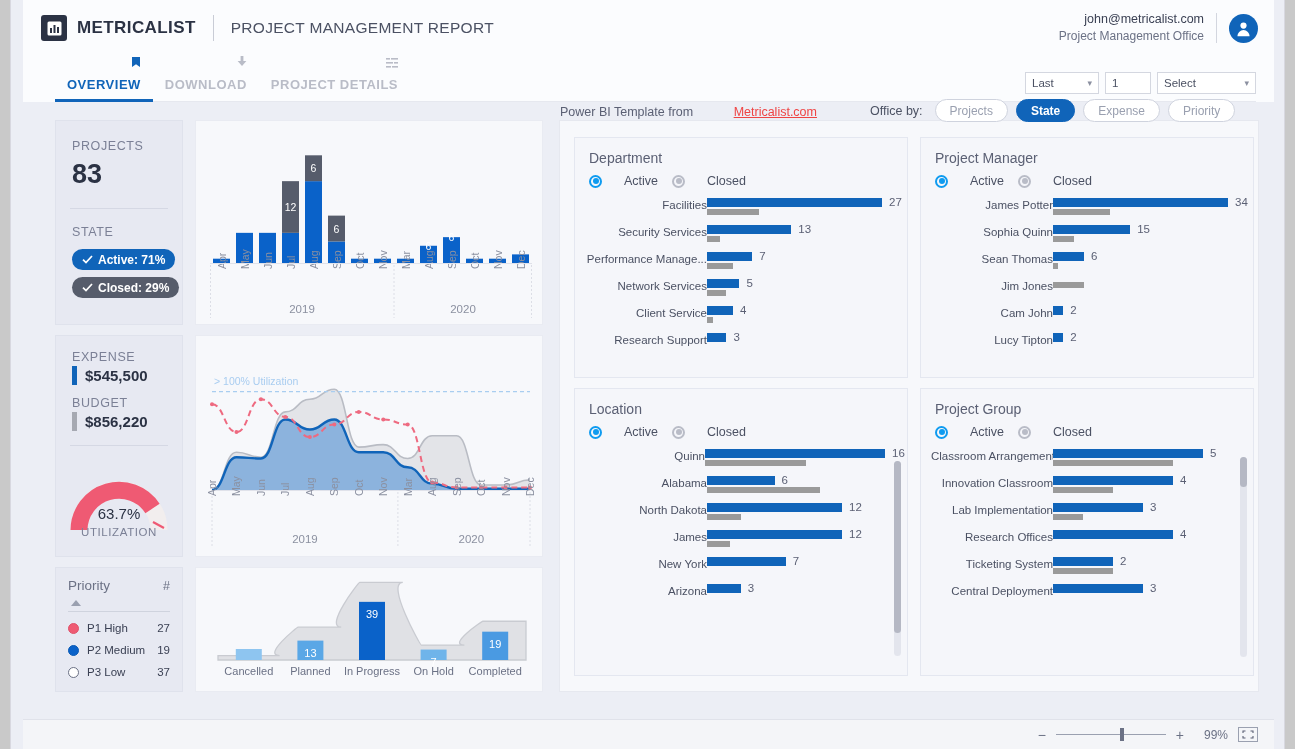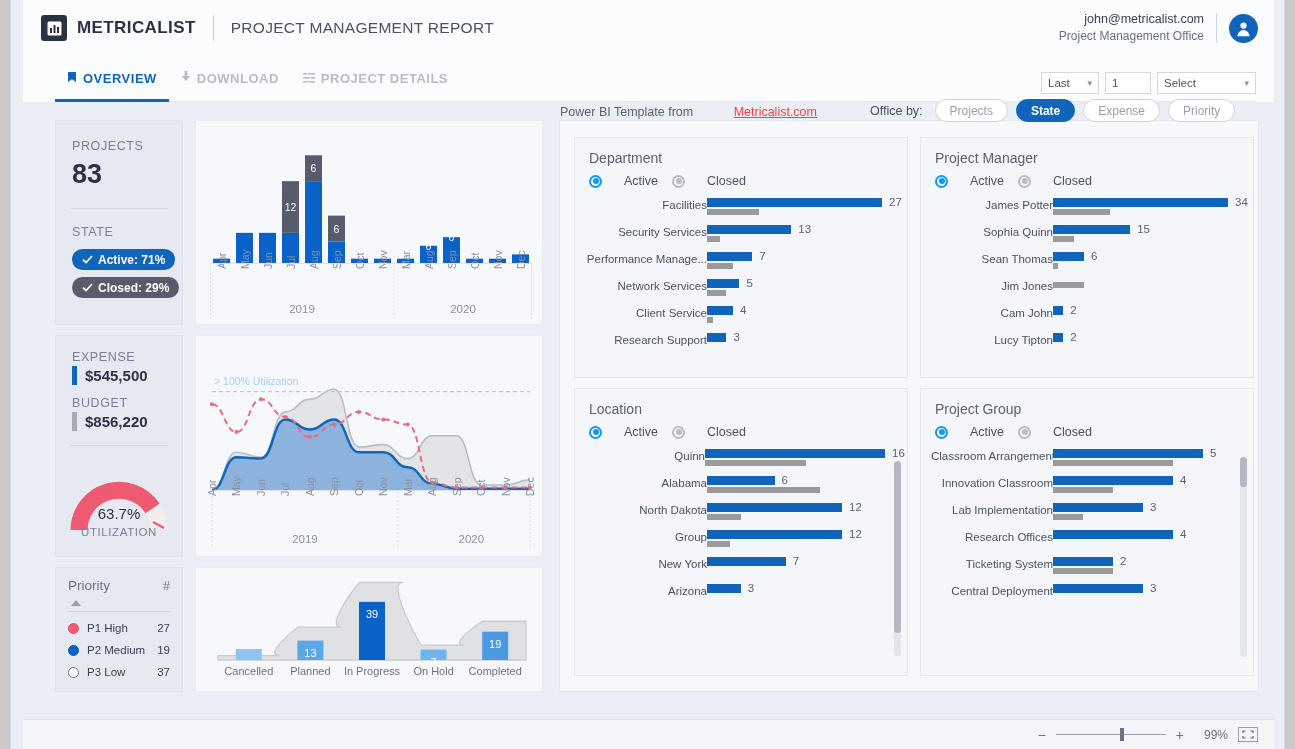--- a/index.html
+++ b/index.html
@@ -49,41 +49,41 @@
   .tabbar {
     position: absolute; left: 12px; top: 56px; width: 1251px; height: 46px;
     background: #fbfcfe;
     display: flex; align-items: flex-end;
   }
   .tabs { display: flex; align-items: flex-end; height: 100%; padding-left: 32px; }
   .tab {
     display: flex; align-items: center; gap: 6px;
     font-size: 13px; font-weight: bold; letter-spacing: .5px;
     color: #b9bcc7; padding: 0 12px 16px 12px; cursor: pointer;
-    position: relative; height: 100%; align-items: flex-end;
+    position: relative; height: 100%; align-items: flex-end; flex-direction: column;
   }
   .tab.active { color: #1064b9; }
   .tab.active::after {
     content: ""; position: absolute; left: 0; right: 0; bottom: 0;
     height: 3px; background: #1064b9;
   }
   .tabline {
     position: absolute; left: 32px; right: 18px; bottom: 0; height: 1px; background: #e6e8ef;
   }
   .filters {
     margin-left: auto; display: flex; align-items: center; gap: 6px;
     padding-right: 18px; padding-bottom: 8px;
   }
   .sel {
     height: 22px; border: 1px solid #d4d7e0; background: #fff;
     font-size: 11.5px; color: #4b5163; display: flex; align-items: center;
     padding: 0 6px; cursor: pointer;
   }
   .sel .cv { margin-left: auto; color: #8b90a0; font-size: 9px; padding-left: 8px;}
-  .sel-last { width: 58px; }
+  .sel-last { width: 74px; }
   .sel-num  { width: 46px; }
   .sel-select { width: 99px; }
 
   
   .canvas {
     position: absolute; left: 12px; top: 102px; width: 1251px; height: 608px;
     background: #eceef5;
   }
 
   
@@ -626,21 +626,21 @@
             </div>
             <div class="brow">
               <div class="bname">North Dakota</div>
               <div class="bwrap">
                 <div class="bar-a" style="width: 135px;"></div>
                 <div class="bval" style="left: 142px;">12</div>
                 <div class="bar-c" style="width: 33.75px;"></div>
               </div>
             </div>
             <div class="brow">
-              <div class="bname">Group</div>
+              <div class="bname">James</div>
               <div class="bwrap">
                 <div class="bar-a" style="width: 135px;"></div>
                 <div class="bval" style="left: 142px;">12</div>
                 <div class="bar-c" style="width: 22.5px;"></div>
               </div>
             </div>
             <div class="brow">
               <div class="bname">New York</div>
               <div class="bwrap">
                 <div class="bar-a" style="width: 78.75px;"></div>

